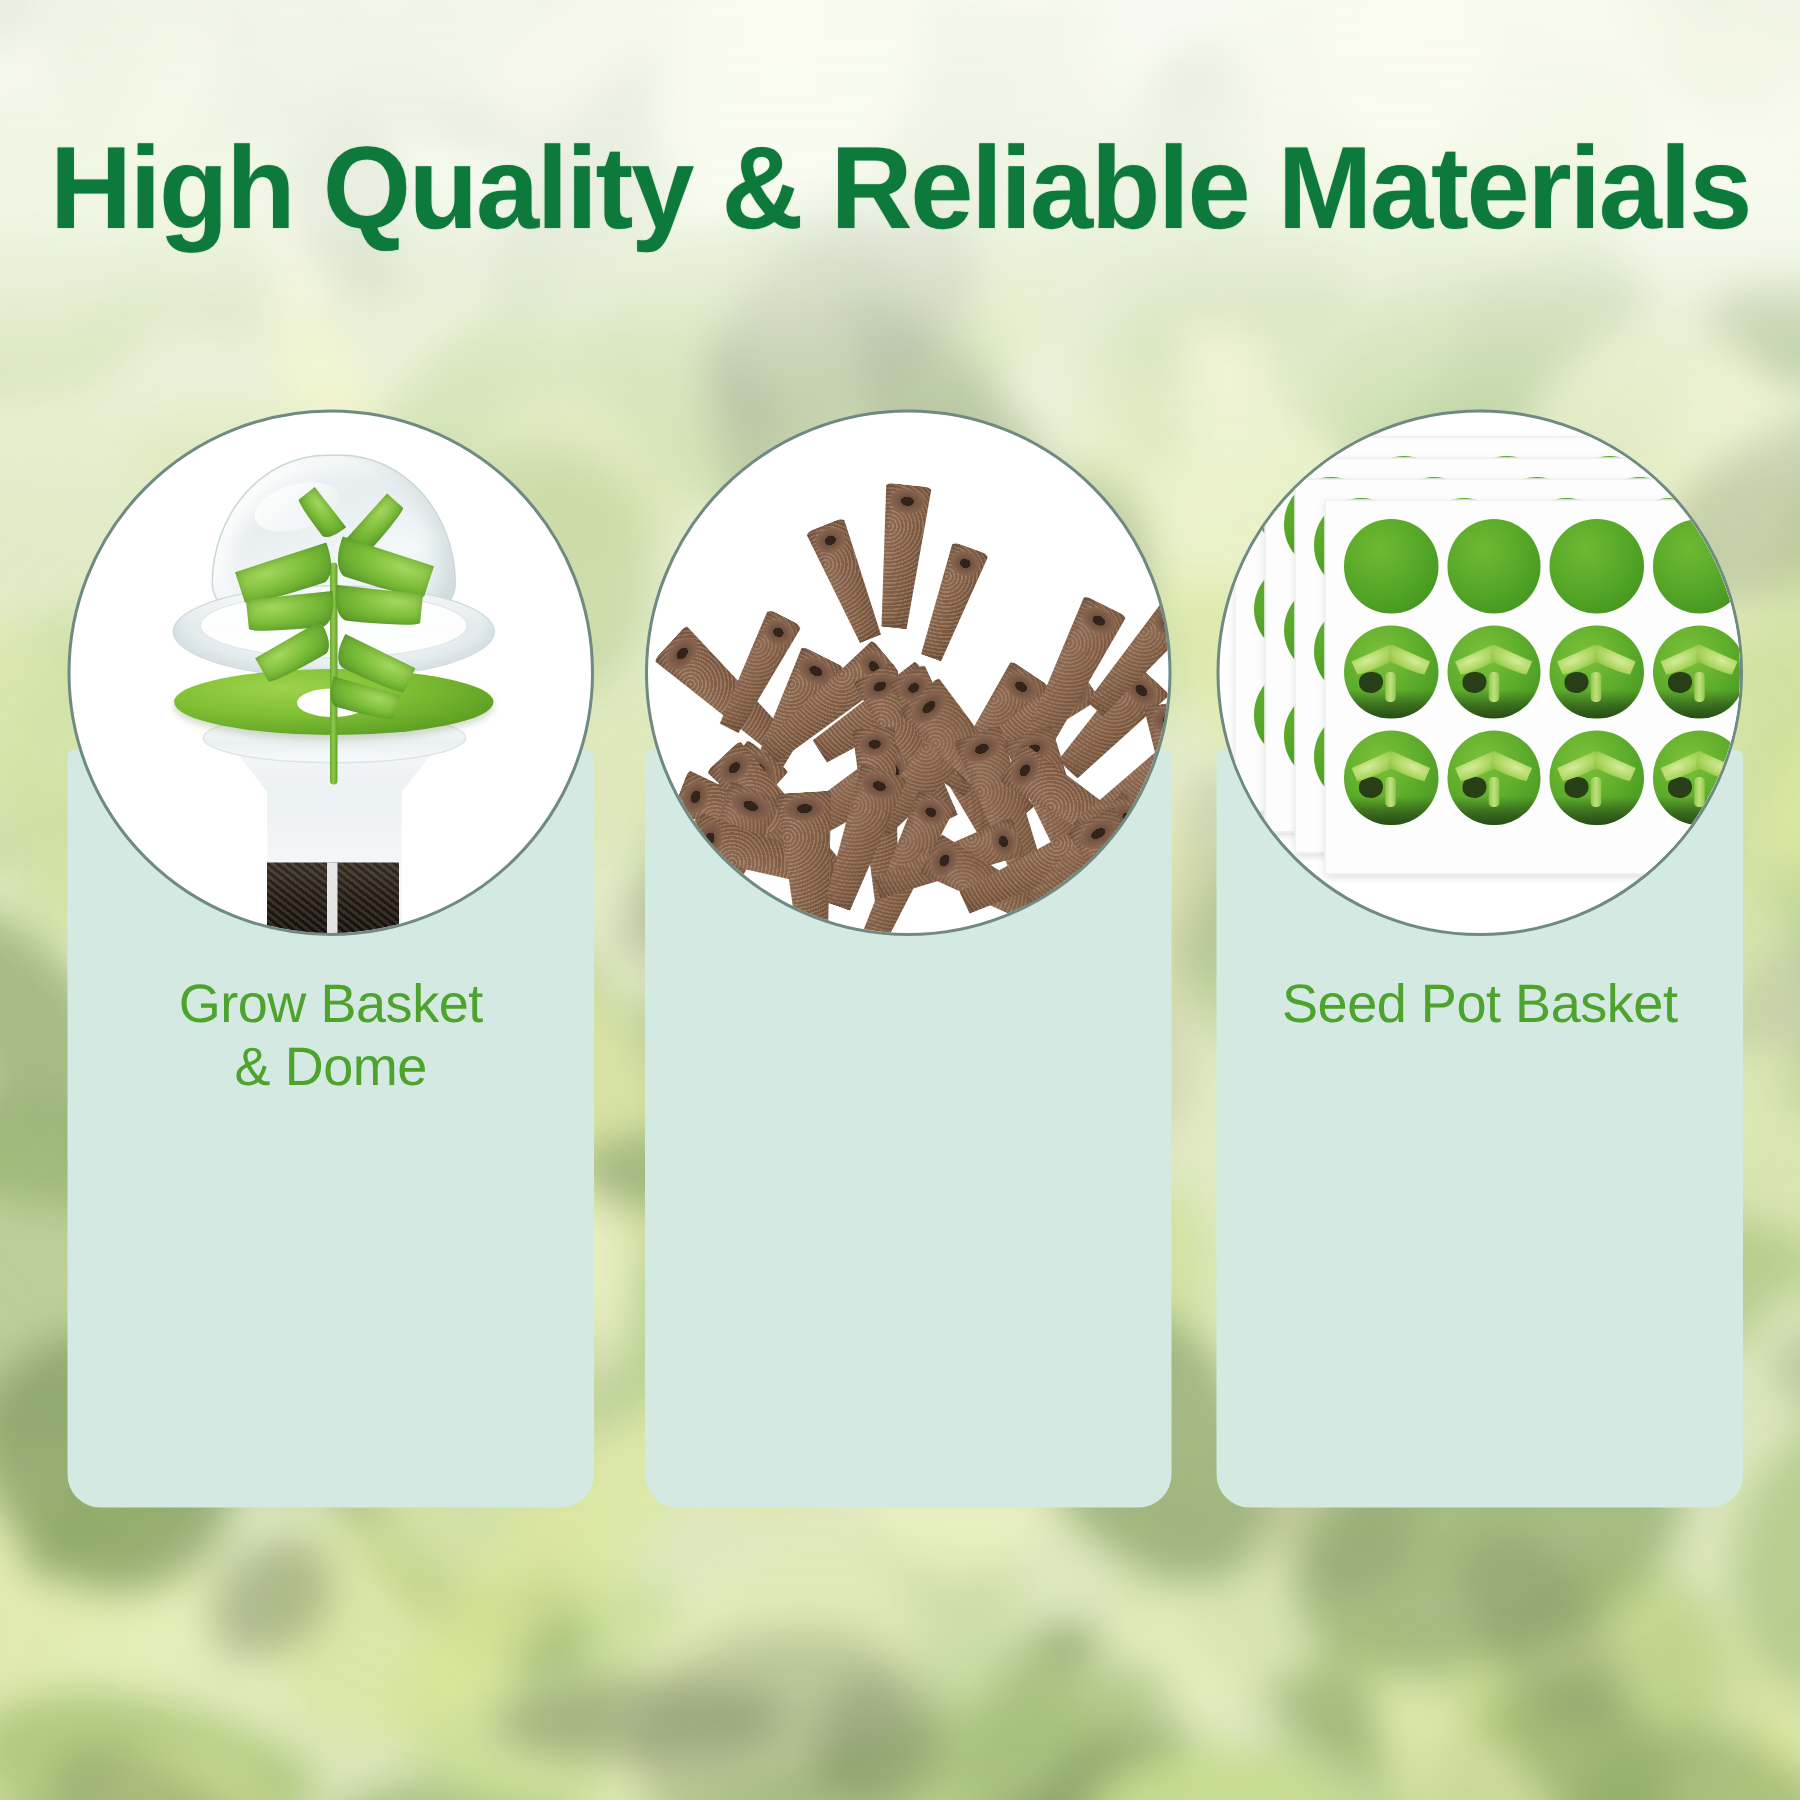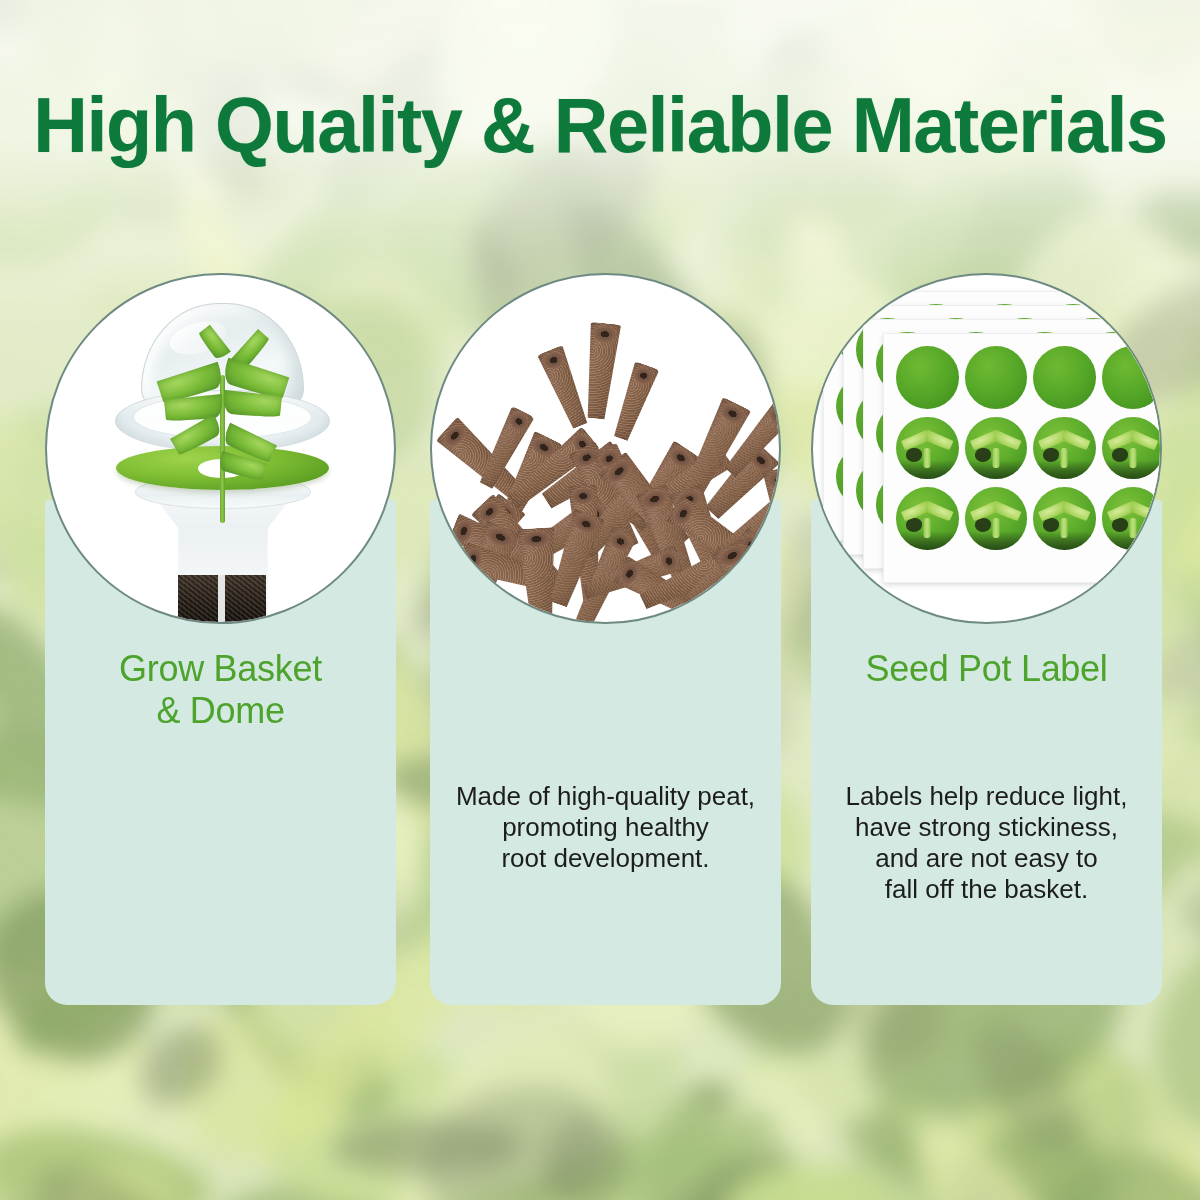--- a/index.html
+++ b/index.html
@@ -637,23 +637,20 @@
           <div class="plug" style="left: 239.937px; top: 252.549px; width: 35.9448px; height: 103.61px; transform: rotate(64.8417deg); z-index: 3; clip-path: polygon(10% 0%, 90% 0%, 72% 100%, 28% 100%);"></div>
           <div class="plug" style="left: 273.375px; top: 247.678px; width: 39.4139px; height: 97.4227px; transform: rotate(46.4689deg); z-index: 3; clip-path: polygon(10% 0%, 90% 0%, 72% 100%, 28% 100%);"></div>
           <div class="plug" style="left: 299.653px; top: 263.966px; width: 44.3819px; height: 112.894px; transform: rotate(-29.0206deg); z-index: 3; clip-path: polygon(10% 0%, 90% 0%, 72% 100%, 28% 100%);"></div>
           <div class="plug" style="left: 324.55px; top: 270.153px; width: 35.6479px; height: 108.472px; transform: rotate(-19.0257deg); z-index: 3; clip-path: polygon(10% 0%, 90% 0%, 72% 100%, 28% 100%);"></div>
           <div class="plug" style="left: 150px; top: 48px; width: 38px; height: 96px; transform: rotate(6deg); z-index: 4; clip-path: polygon(10% 0%, 90% 0%, 72% 100%, 28% 100%);"></div>
           <div class="plug" style="left: 116px; top: 72px; width: 34px; height: 82px; transform: rotate(-22deg); z-index: 4; clip-path: polygon(10% 0%, 90% 0%, 72% 100%, 28% 100%);"></div>
           <div class="plug" style="left: 186px; top: 88px; width: 32px; height: 78px; transform: rotate(20deg); z-index: 4; clip-path: polygon(10% 0%, 90% 0%, 72% 100%, 28% 100%);"></div>
         </div>
     </div>
 
-    <div class="card-body">Made of high-quality peat,
-promoting healthy
-root development.</div>
   </div>
 
   <div class="card c2">
     <div class="card-panel"></div>
 
     <div class="circle">
       <div class="sheets" id="sheets3">
           <div class="sheet" style="left: 10px; top: 16px; width: 292px; height: 250px; z-index: 1;">
             <div class="sticker-half" style="left: 12px; top: 12px; width: 62.5px; height: 62.5px;"></div>
             <div class="sticker-half" style="left: 80.5px; top: 12px; width: 62.5px; height: 62.5px;"></div>
@@ -754,20 +751,16 @@
               <span class="ground"></span>
               <span class="seedblob"></span>
               <span class="sprout-stem"></span>
               <span class="sprout-leaf sl-l"></span>
               <span class="sprout-leaf sl-r"></span>
             </div>
           </div>
         </div>
     </div>
 
-    <div class="card-heading">Seed Pot Label</div>
-    <div class="card-body">Labels help reduce light,
-have strong stickiness,
-and are not easy to
-fall off the basket.</div>
+    <div class="card-heading">Seed Pot Basket</div>
   </div>
 
 </div>
 
 </body></html>

